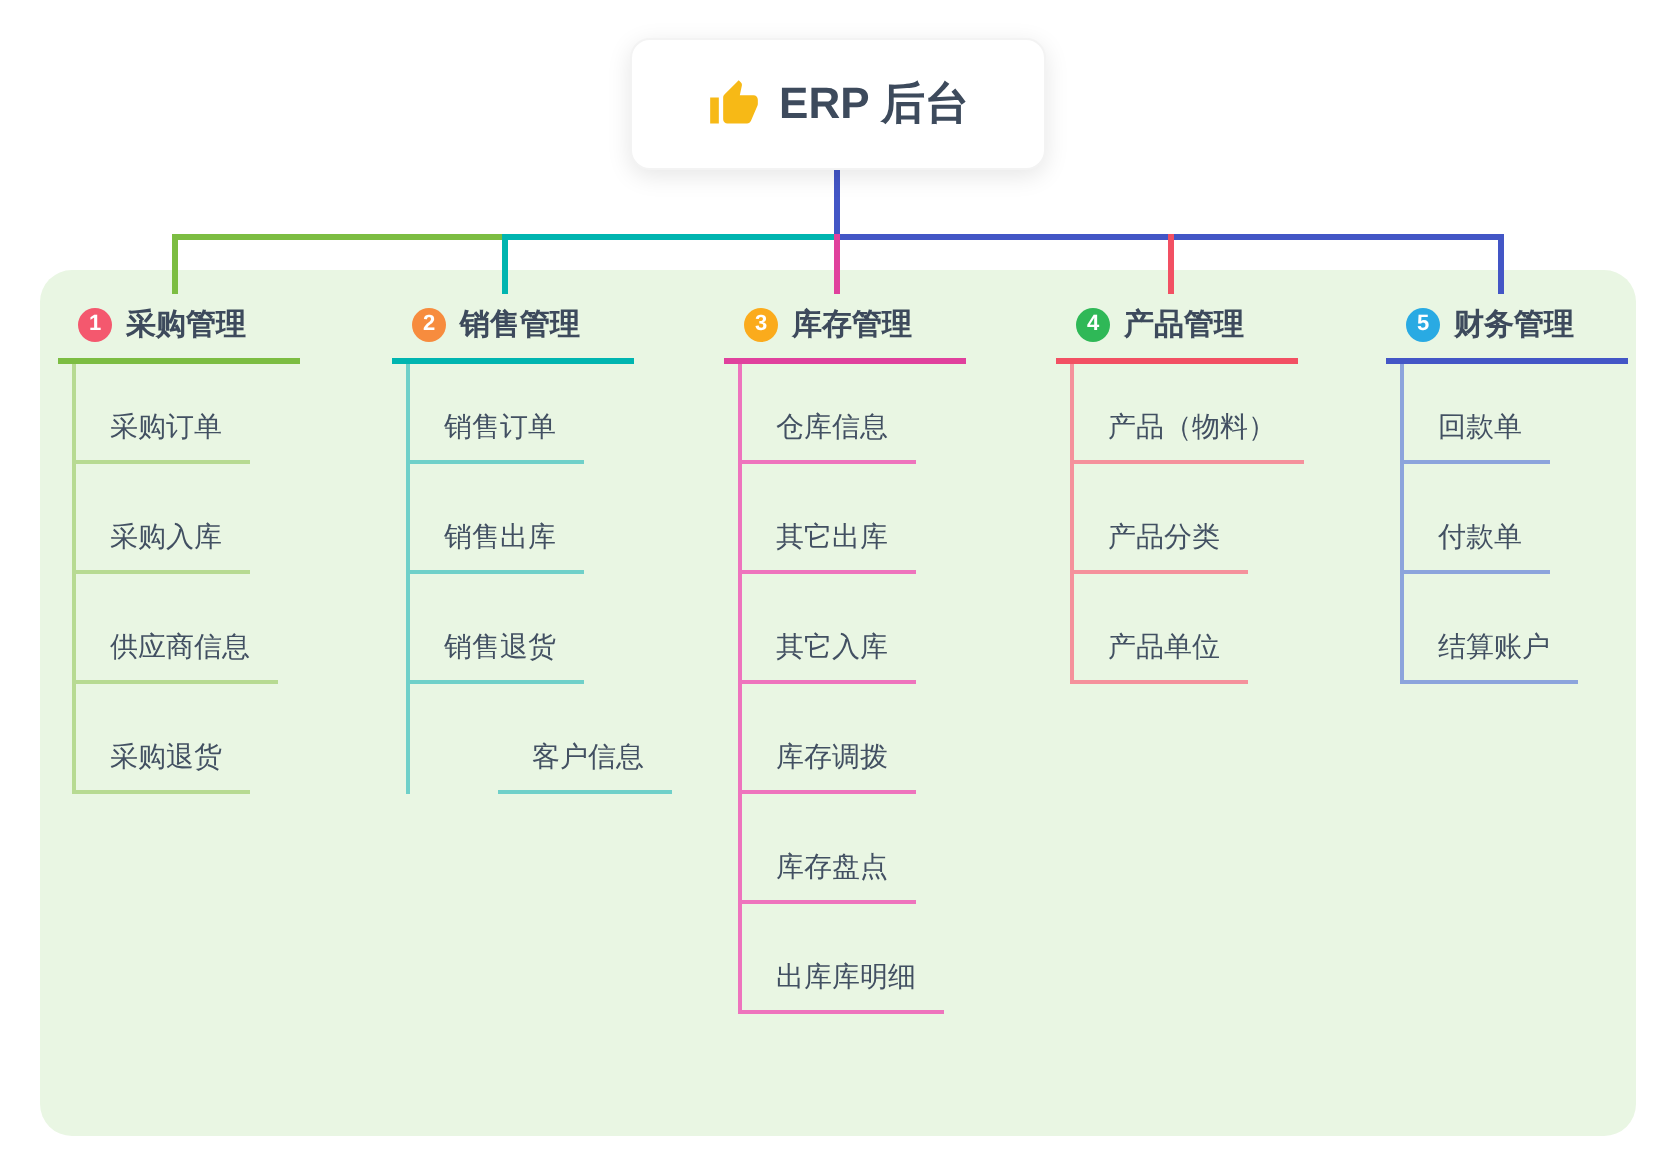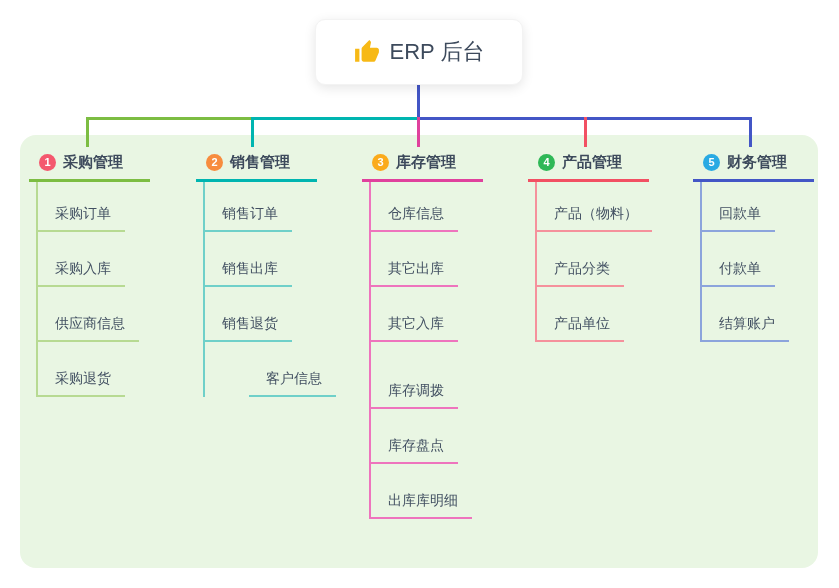--- a/index.html
+++ b/index.html
@@ -13,21 +13,21 @@
   .panel{
     position:absolute;left:20px;top:135px;width:798px;height:433px;
     background:#e9f6e3;border-radius:16px;
   }
   
   .root{
     position:absolute;left:315px;top:19px;width:206px;height:64px;
     background:#ffffff;border:1px solid #f3f3f3;border-radius:10px;
     box-shadow:0 3px 12px rgba(0,0,0,.10);
     display:flex;align-items:center;justify-content:center;gap:10px;
-    font-size:22px;font-weight:400;color:#3d4a5c;z-index:3;
+    font-size:22px;font-weight:700;color:#3d4a5c;z-index:3;
   }
   .root svg{display:block}
   
   .conn{position:absolute;z-index:1}
   .conn.root-drop {left:417px;top:83px; width:3px;  height:35px;}
   .conn.h1        {left:86px; top:117px;width:168px;height:3px;}
   .conn.h2        {left:251px;top:117px;width:169px;height:3px;}
   .conn.h5        {left:417px;top:117px;width:335px;height:3px;}
   .conn.d1        {left:86px; top:117px;width:3px;  height:30px;}
   .conn.d2        {left:251px;top:117px;width:3px;  height:30px;}
@@ -137,21 +137,21 @@
   <div class="children" style="border-left-color: rgb(238, 116, 189);">
     <div class="child" style="border-bottom-color: rgb(238, 116, 189);">
         <span>仓库信息</span>
       </div>
     <div class="child" style="border-bottom-color: rgb(238, 116, 189);">
         <span>其它出库</span>
       </div>
     <div class="child" style="border-bottom-color: rgb(238, 116, 189);">
         <span>其它入库</span>
       </div>
-    <div class="child" style="border-bottom-color: rgb(238, 116, 189); margin-top: 12px;">
+    <div class="child" style="border-bottom-color: rgb(238, 116, 189);">
         <span>库存调拨</span>
       </div>
     <div class="child" style="border-bottom-color: rgb(238, 116, 189);">
         <span>库存盘点</span>
       </div>
     <div class="child" style="border-bottom-color: rgb(238, 116, 189); align-items: flex-end;">
         <span>出库库明细</span>
       </div>
   </div>
 </div>

